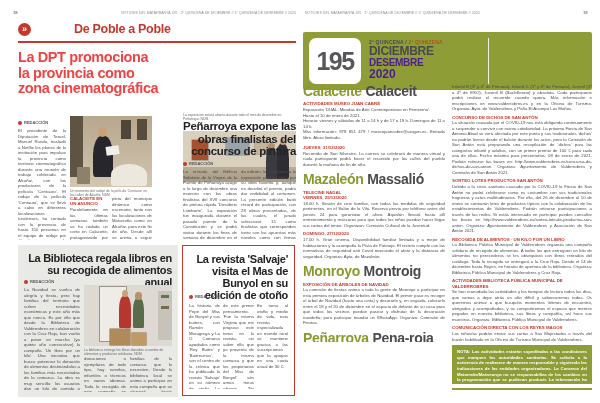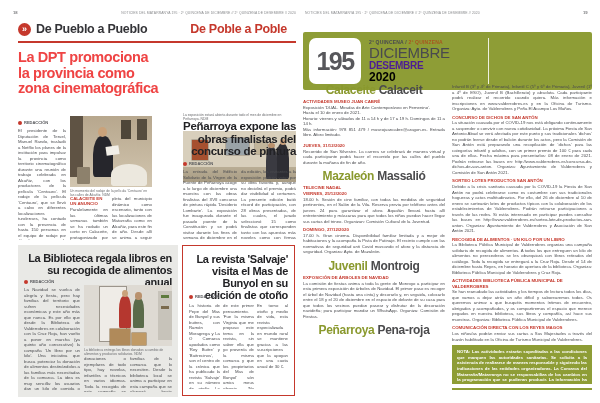--- a/index.html
+++ b/index.html
@@ -29,30 +29,30 @@
   
   .graybox{background:#e9e9e6;}
   .redbox{background:#fff;border:1.5px solid #c5382c;}
 
   
   .banner{background:#8e9d36;border-radius:2px;margin-top:12px;}
   .numbox{background:#fff;border-radius:7px;color:#57575b;font-weight:bold;
           font-size:25px;letter-spacing:-1.5px;text-align:center;line-height:46px;}
   .fortnight{font-size:5px;font-weight:bold;color:#4a4a4e;letter-spacing:.2px;}
   .fortnight .ca{color:#a8561f;}
-  .month-es{font-size:15px;font-weight:normal;color:#4a4a4e;letter-spacing:-0.3px;line-height:1;}
+  .month-es{font-size:12px;font-weight:bold;color:#4a4a4e;letter-spacing:-0.3px;line-height:1;}
   .month-ca{font-size:10px;font-weight:bold;color:#4c1d95;letter-spacing:-0.3px;line-height:1.1;}
-  .year{font-size:12px;font-weight:bold;color:#000000;line-height:1.15;}
+  .year{font-size:12px;font-weight:bold;color:#4c1d95;line-height:1.15;}
   .vrule{width:1px;background:rgba(255,255,255,.85);}
   .brand{font-size:17px;font-weight:bold;color:#fff;letter-spacing:-0.5px;line-height:1;}
   .brand-script{font-family:"DejaVu Serif",serif;font-style:italic;font-size:11px;
                 color:rgba(88,102,33,.8);margin-top:-3px;letter-spacing:1px;}
   .tagline{font-size:4.4px;font-weight:bold;color:#3c3c3e;line-height:1.35;text-align:center;}
 
-  .town{font-size:12px;font-weight:bold;letter-spacing:-0.3px;line-height:1.1;margin:0 0 2px 0;text-align:center;}
+  .town{font-size:14px;font-weight:bold;letter-spacing:-0.3px;line-height:1.1;margin:0 0 2px 0;}
   .town .es{color:#8a992e;} .town .ca{color:#4b4b4d;}
   .section{margin-bottom:5px;}
   .agitem{margin-bottom:3px;}
   .agitem .sub{margin-bottom:.5px;}
   .notebox{background:#8e9d36;color:#fff;padding:4px 5px;font-size:4.3px;line-height:1.3;
            font-weight:bold;text-align:justify;}
   .olrule{background:#8e9d36;height:2px;}
 
   
   .ph{position:relative;overflow:hidden;}
@@ -95,21 +95,20 @@
 
 <div class="canvas">
 
   <div class="page" style="left:0;">
 
     <div class="abs folio" style="left:13px;top:10px;">18</div>
     <div class="abs runhead" style="left:96px;top:11px;width:200px;text-align:right;">NOTÍCIES DEL MATARRANYA 195 · 2ª QUINCENA DE DICIEMBRE // 2ª QUINZENA DE DESEMBRE // 2020</div>
 
     <div class="abs" style="left:18px;top:22px;width:278px;display:flex;align-items:center;gap:5px;">
       <div class="circle-ic">»</div>
-      <span class="secttl">De Pueblo a Pueblo</span>
       <span class="secttl secttl-ca">De Poble a Poble</span>
     </div>
     <div class="abs redrule" style="left:18px;top:41px;width:278px;"></div>
 
     <div class="abs h-xl" style="left:18px;top:50px;width:142px;">La DPT promociona la provincia como zona cinematográfica</div>
     <div class="abs byline" style="left:18px;top:120px;">
       <span class="bydot"></span>
       <span>REDACCIÓN</span>
     </div>
     <div class="abs t" style="left:18px;top:128px;width:48px;height:112px;overflow:hidden;">El presidente de la Diputación de Teruel, Manuel Rando, trasladó a Netflix los planes de la institución para impulsar la provincia como territorio cinematográfico durante una reunión de trabajo celebrada en Alcañiz, con los productores de la película 'Centauro'. El rodaje de la película 'Centauro', que se llevó a cabo en diferentes localizaciones turolenses, ha contado con la presencia de hasta 150 personas en el equipo de rodaje por día, lo que supone la contratación de más de 400 figurantes, la colaboración con empresas locales: cinematográficas, de catering y de transporte, así como más de 1.000 noches de hotel. En este sentido, Manuel Rando, recordaba que 'nuestro objetivo es siempre dinamizar nuestro territorio y hacemos claro que este es uno de los caminos que tenemos que recorrer'.</div>
@@ -236,21 +235,21 @@
           <div class="t pre">18.00 h. Sesión de cine familiar, con todas las medidas de seguridad pertinentes, en el Salón de la Vila. Reserva previa por teléfono antes del jueves 24 para garantizar el aforo. Aquafán llevará hasta allí entretenimiento y máscaras para que todos los niños puedan hacer llegar sus cartas del trineo. Organizan: Comisión Cultural de la Juventud.</div>
         </div>
         <div class="agitem">
           <div class="sub pre">DOMINGO, 27/12/2020</div>
           <div class="t pre">17.00 h. Gran cinema. Disponibilidad familiar limitada y a mejor de habitaciones y la acompaña la Pista de Patinaje. El recinto cumple con las normativas de seguridad anti Covid marcando el aforo y la distancia de seguridad. Organiza: Ayto. de Mazaleón.</div>
         </div>
       </div>
 
       <div class="section">
         <div class="town">
-          <span class="es">Juvenil</span>
+          <span class="es">Monroyo</span>
           <span class="ca">Montroig</span>
         </div>
         <div class="agitem">
           <div class="sub pre">EXPOSICIÓN DE ÁRBOLES DE NAVIDAD</div>
           <div class="t pre">La comisión de fiestas anima a toda la gente de Monroyo a participar en esta primera exposición de árboles de Navidad. El primer paso es recoger el árbol de Navidad (hasta una cinta) y decorarlo y, en seguida, colocarlo entre el 18 y el 20 de diciembre en el espacio de delante de su casa para que todos los vecinos puedan pasear y disfrutar de la decoración navideña; para participar mandar un WhatsApp. Organiza: Comisión de Fiestas.</div>
         </div>
       </div>
 
       <div class="section">
         <div class="town">

